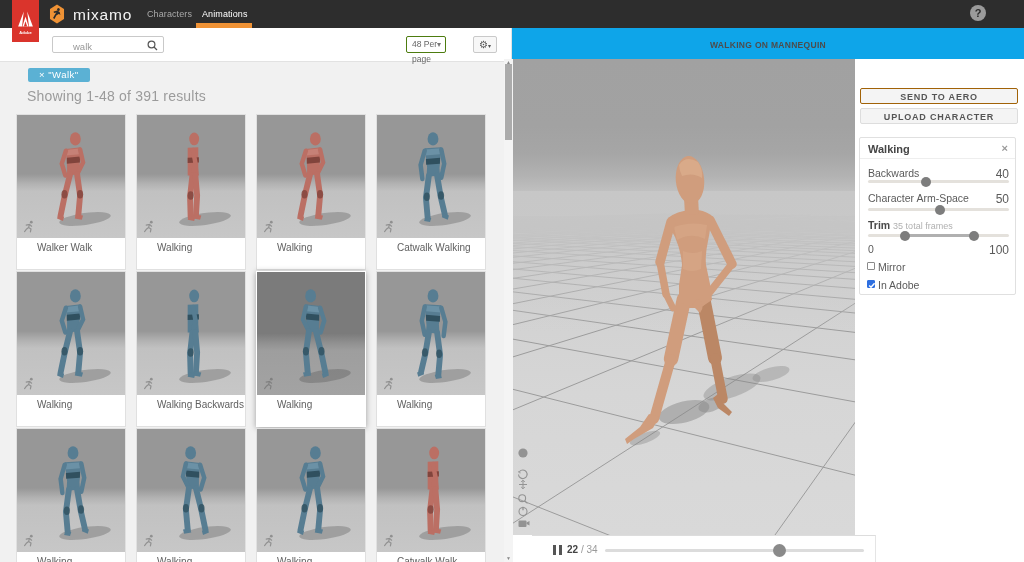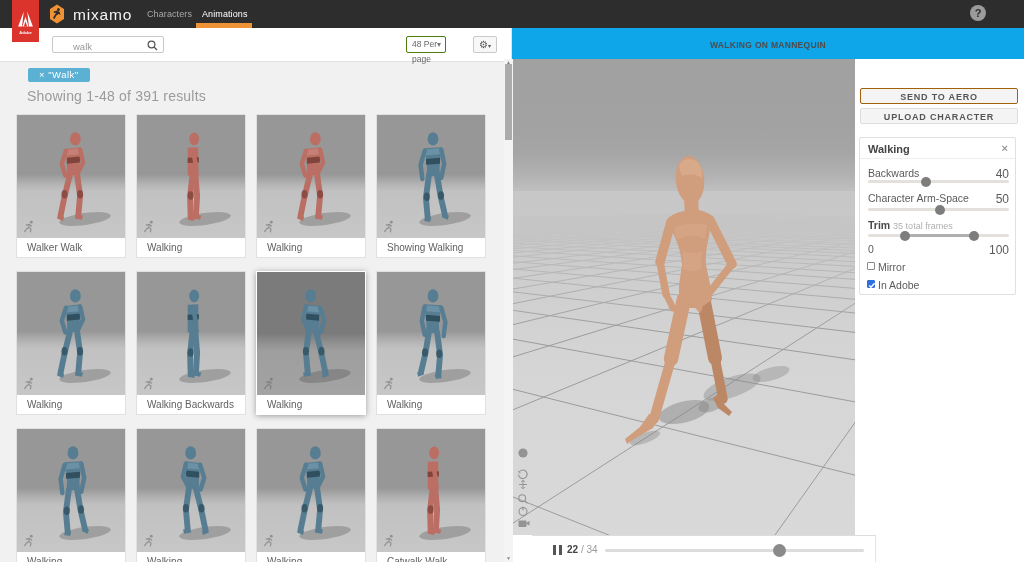--- a/index.html
+++ b/index.html
@@ -23,21 +23,21 @@
 #perpage { position:absolute; left:406px; top:8px; width:40px; height:17px; border:1px solid #4d7c0f; border-radius:2px; background:#fff; font-size:8.5px; color:#666; line-height:15px; padding-left:5px; }
 #perpage .chev { position:absolute; right:4px; top:0px; color:#777; font-size:8px; }
 #gearbtn { position:absolute; left:473px; top:8px; width:24px; height:17px; border:1px solid #c9c9c9; border-radius:2px; background:#f7f7f7; font-size:10px; color:#555; text-align:center; line-height:15px; }
 
 #lcontent { position:absolute; left:0; top:62px; width:512px; height:500px; background:#f1f1f1; overflow:hidden; }
 #chip { position:absolute; left:28px; top:6px; height:14px; background:#5bb1d4; border-radius:2px; color:#fff; font-size:9.5px; line-height:14.5px; padding:0 11px; letter-spacing:0.5px; }
 #showing { position:absolute; left:27px; top:26px; font-size:14px; color:#9b9b9b; letter-spacing:0.2px; }
 .card { position:absolute; width:110px; background:#fff; border:1px solid #e0e0e0; }
 .thumb { position:relative; width:108px; height:123px; overflow:hidden; background:linear-gradient(#979797 0%, #979797 48%, #b2b2b2 56%, #c1c1c1 62%, #c7c7c7 100%); }
 .thumb.dark { background:linear-gradient(#7b7b7b 0%, #7b7b7b 50%, #919191 58%, #9e9e9e 64%, #a3a3a3 100%); }
-.label { height:19px; background:#fff; font-size:10px; color:#606060; line-height:20px; padding-left:10px; white-space:nowrap; overflow:hidden; }
+.label { height:31px; background:#fff; font-size:10px; color:#606060; line-height:20px; padding-left:20px; white-space:nowrap; overflow:hidden; }
 .runicon { position:absolute; left:6px; bottom:5px; opacity:0.55; }
 .sel { box-shadow:0 1px 6px rgba(0,0,0,0.35); border-color:#fff; }
 
 #sbar { position:absolute; left:504px; top:59px; width:9px; height:503px; background:#f4f4f4; z-index:6; }
 #sbthumb { position:absolute; left:1px; top:5px; width:7px; height:76px; background:#ababab; }
 #sbup { position:absolute; left:2px; top:0px; font-size:5px; color:#888; }
 #sbdn { position:absolute; left:2px; bottom:1px; font-size:5px; color:#888; }
 
 #rtitle { position:absolute; left:512px; top:28px; width:512px; height:31px; background:#0ea5e9; text-align:center; font-size:8.5px; font-weight:bold; letter-spacing:0.3px; color:#4d4d4d; line-height:34px; z-index:5; }
 #viewer { position:absolute; left:512px; top:59px; width:343px; height:476px; background:linear-gradient(#a1a1a1 0%, #a2a2a2 14%, #a6a6a6 20%, #b2b2b2 24.5%, #c3c3c3 28.5%, #cbcbcb 33%, #d0d0d0 45%, #d6d6d6 70%, #d9d9d9 100%); overflow:hidden; }
@@ -220,21 +220,21 @@
         <path d="M8.5 68 L13.5 70 L12.5 73.5 L7.5 71.5 Z" fill="#577d92"></path>
               </g>
             </svg>
             <svg class="runicon" width="13" height="13" viewBox="0 0 13 13">
               <g stroke="#666" stroke-width="1.2" fill="none" stroke-linecap="round">
                 <circle cx="8.3" cy="2.2" r="1.4" fill="#666" stroke="none"></circle>
                 <path d="M3.2 5.2 L6.5 4.4 L8.6 6.2 M6.5 4.4 L5.6 7.4 L8 9 L7.4 11.8 M5.6 7.6 L3.4 9.2 L1.6 11.6"></path>
               </g>
             </svg>
           </div>
-          <div class="label">Showing Walking</div>
+          <div class="label">Catwalk Walking</div>
         </div>
         <div class="card" style="left:16px;top:209px">
           <div class="thumb">
             <svg width="108" height="123" style="position:absolute;left:0;top:0">
               <ellipse cx="68" cy="104" rx="26" ry="6" fill="#4a4a4a" opacity="0.3" transform="rotate(-8 68 104)"></ellipse>
               <g transform="translate(56,18) scale(1.18)">
         <ellipse cx="2" cy="5" rx="4.6" ry="5.6" fill="#577d92"></ellipse>
         <path d="M-6 13.5 L6.5 12 L5.5 29 L6 35 L-5 36 L-5 28 Z" fill="#577d92"></path>
         <path d="M-5.2 21 L6 20 L5.8 25 L-5.2 26 Z" fill="#30505f"></path>
         <path d="M-6 14.5 L6.5 13 L5.8 18 L-5.8 19 Z" fill="#7fa5b9" opacity="0.5"></path>

